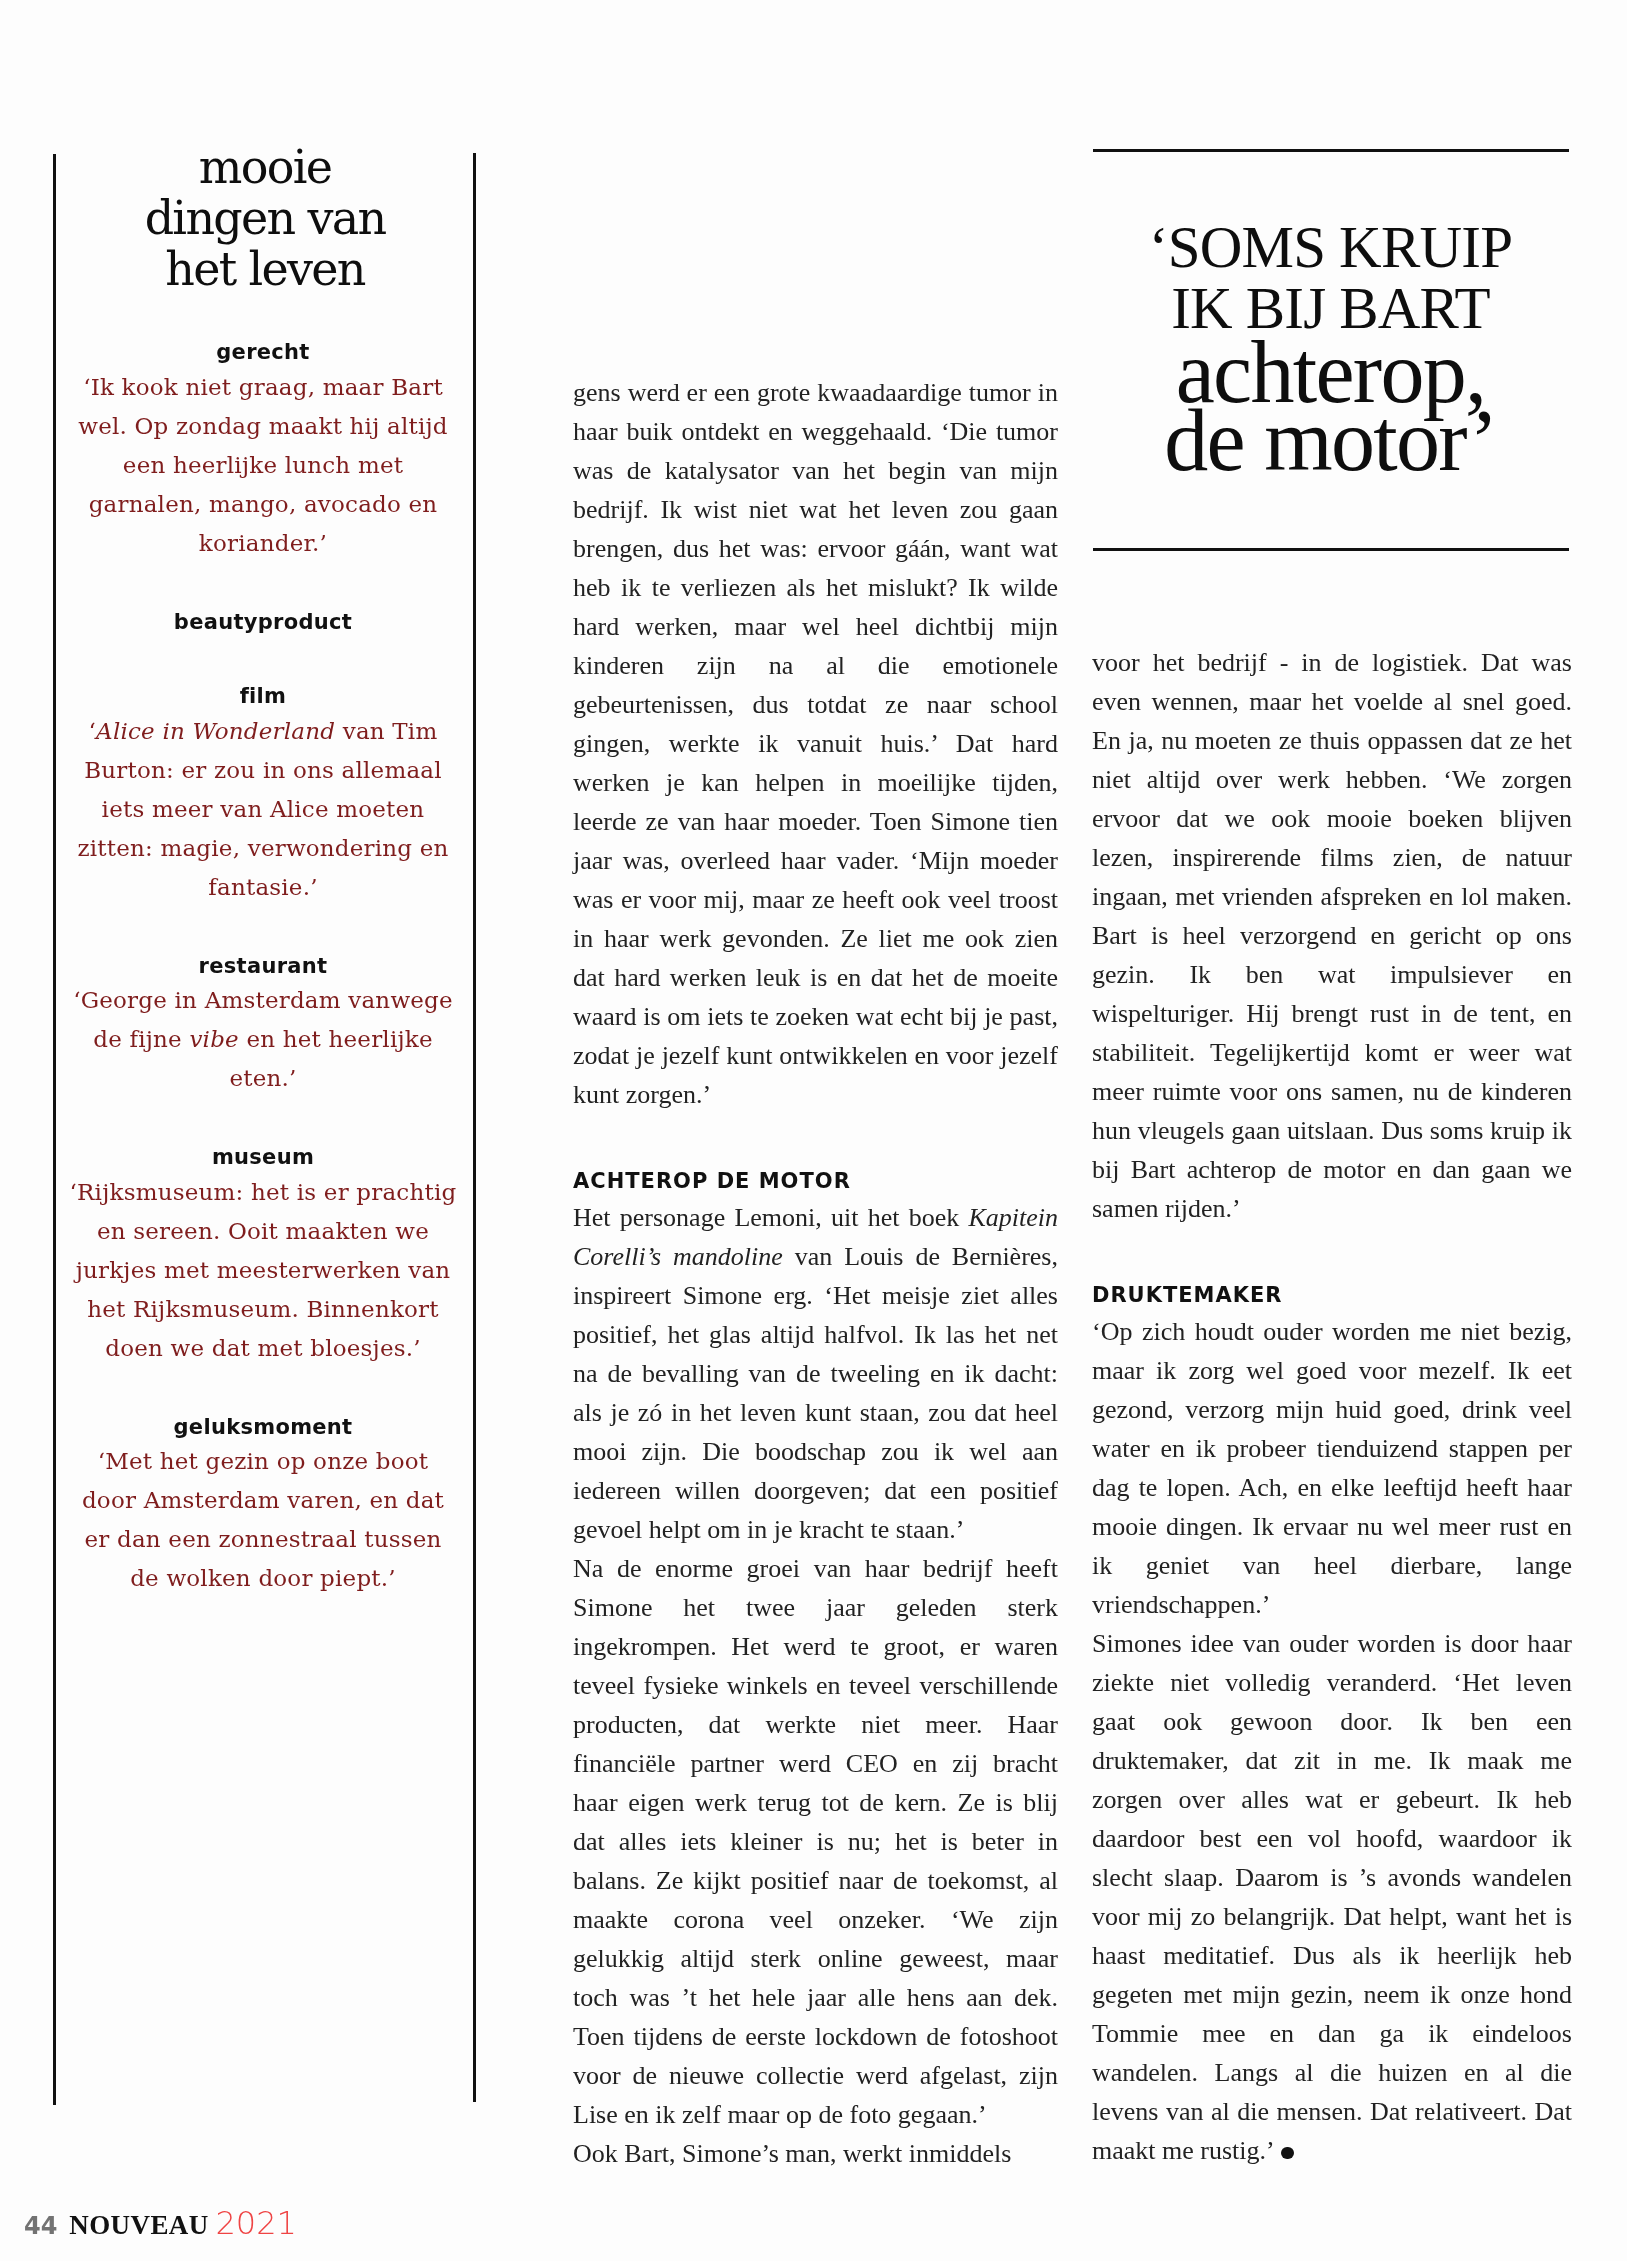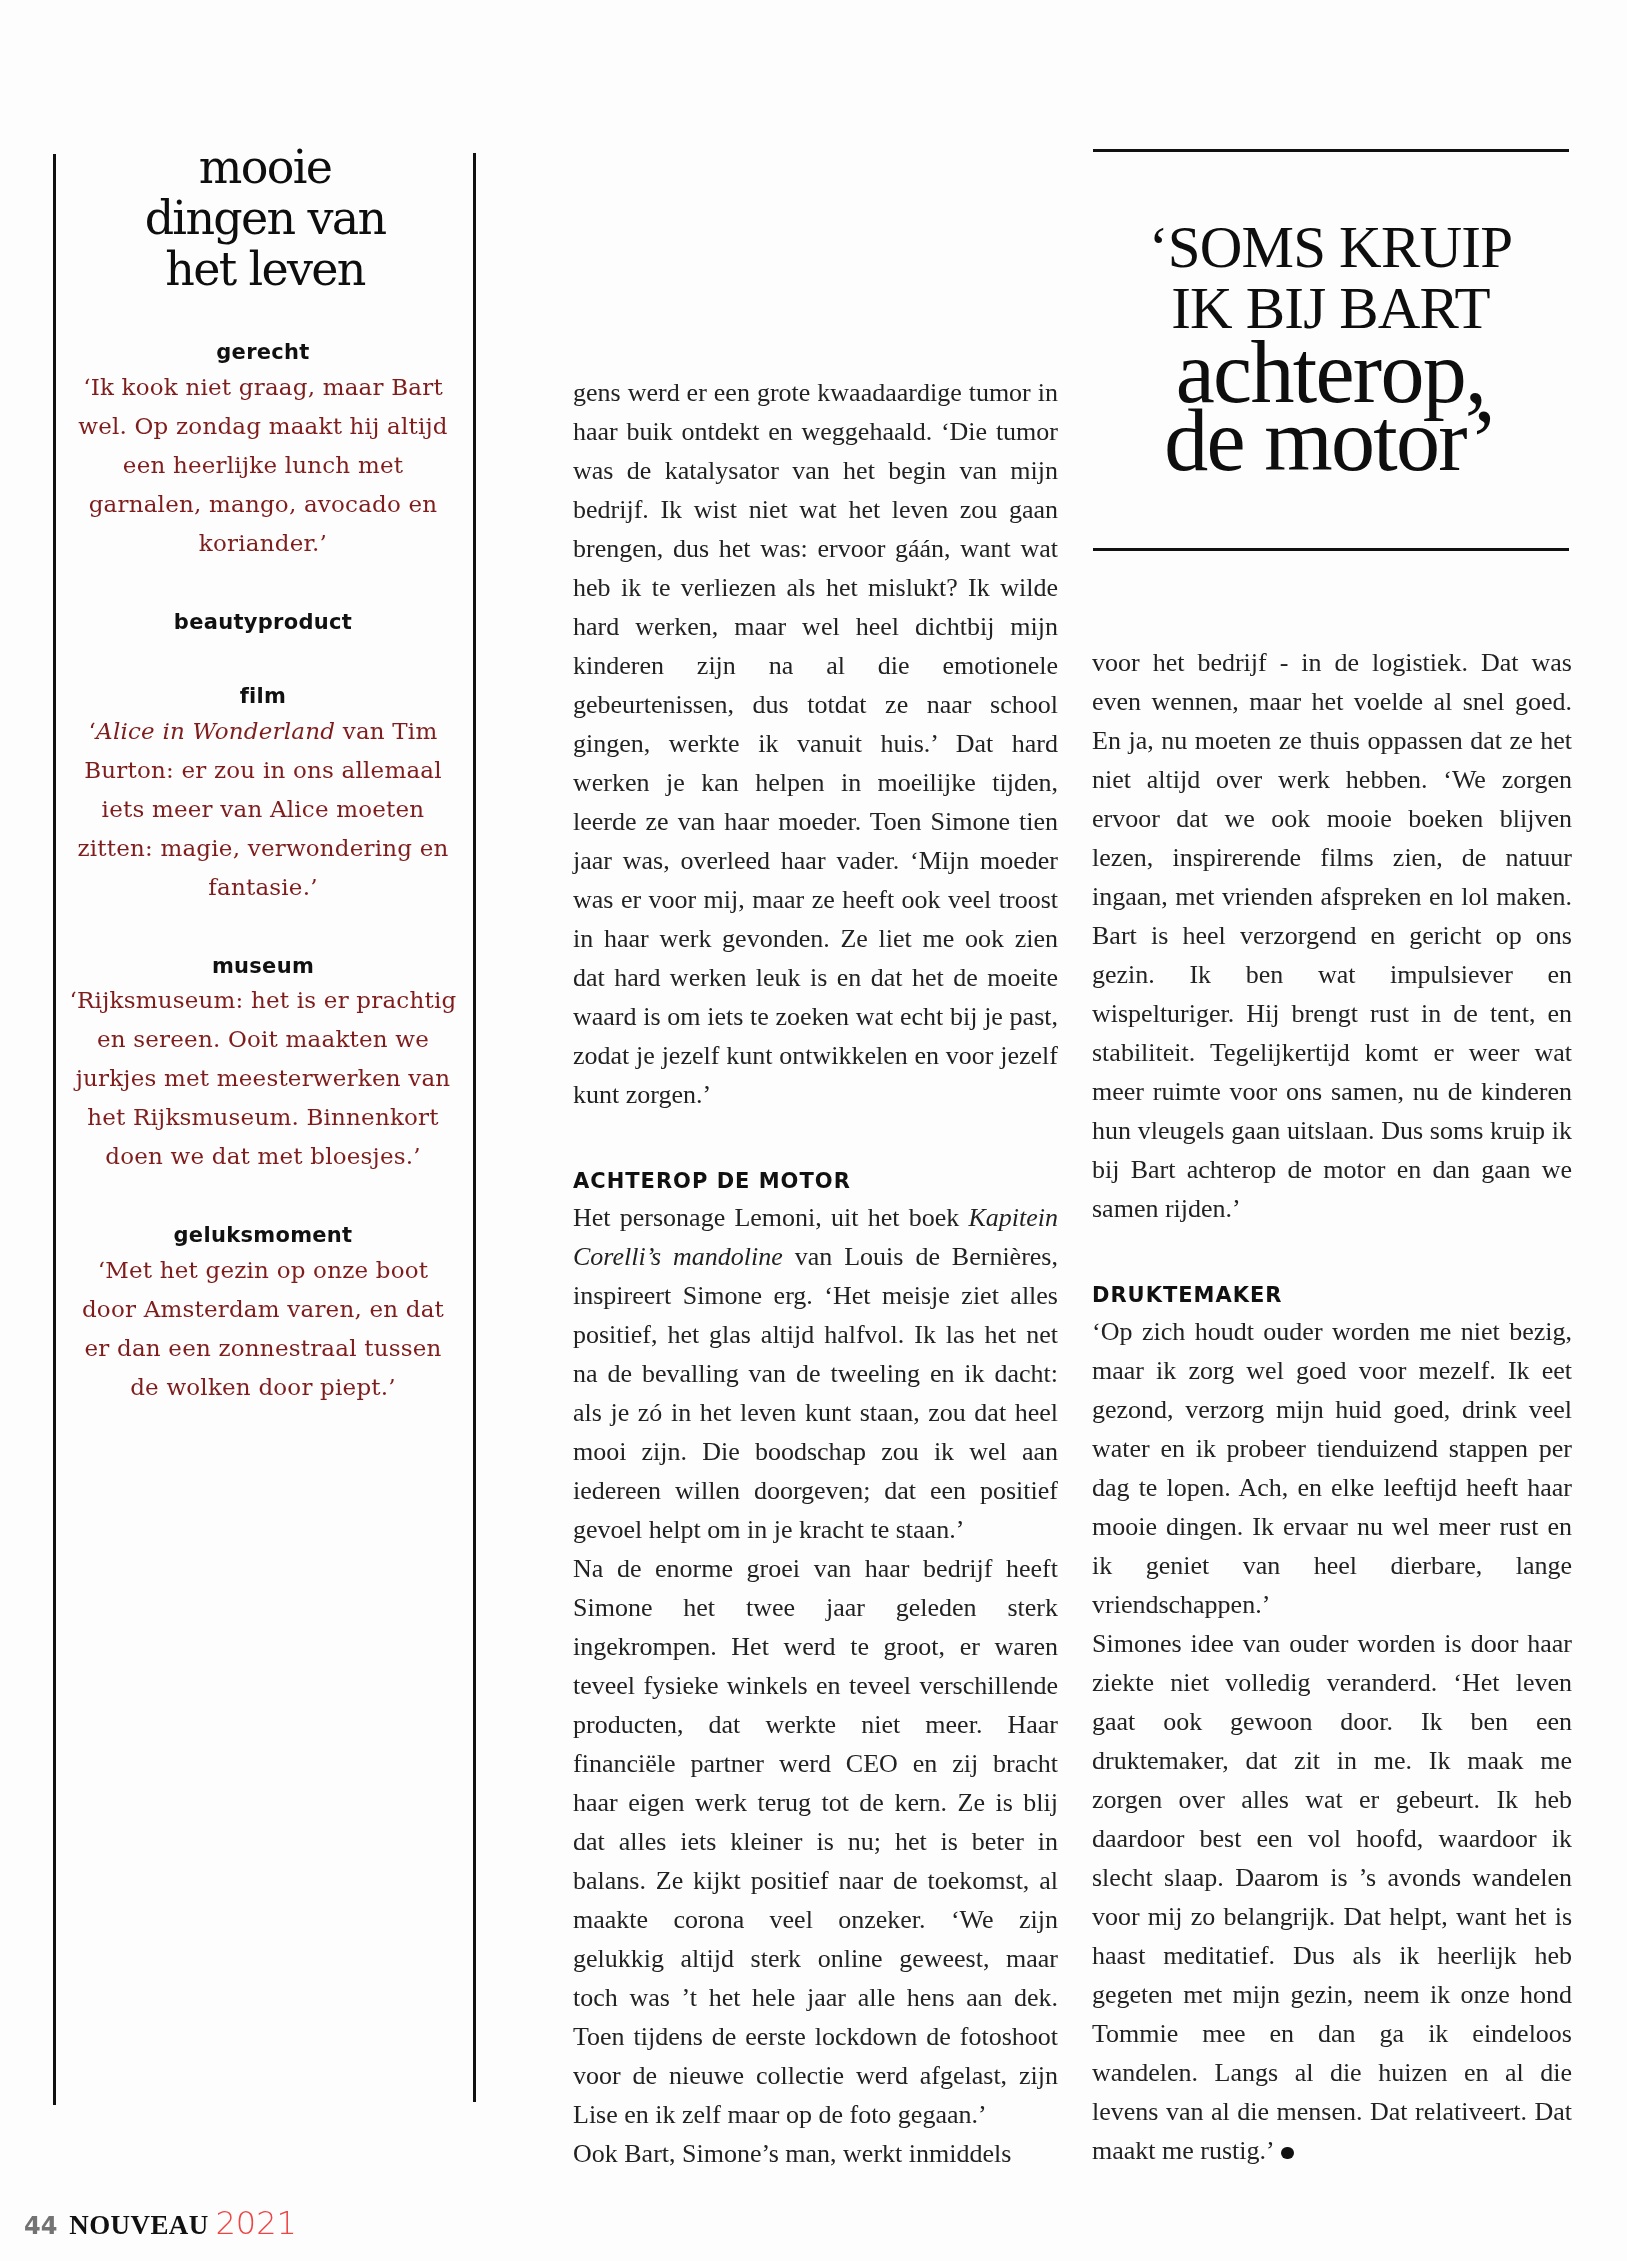--- a/index.html
+++ b/index.html
@@ -83,20 +83,24 @@
     <div class="fav-text">‘Ik kook niet graag, maar Bart wel. Op zondag maakt hij altijd een heerlijke lunch met garnalen, mango, avocado en koriander.’</div>
   </div>
   <div class="fav">
     <div class="fav-cat">beautyproduct</div>
   </div>
   <div class="fav">
     <div class="fav-cat">film</div>
     <div class="fav-text"><span>‘</span><em>Alice in Wonderland</em><span> van Tim Burton: er zou in ons allemaal iets meer van Alice moeten zitten: magie, verwondering en fantasie.’</span></div>
   </div>
   <div class="fav">
+    <div class="fav-cat">restaurant</div>
+    <div class="fav-text"><span>‘George in Amsterdam vanwege de fijne </span><em>vibe</em><span> en het heerlijke eten.’</span></div>
+  </div>
+  <div class="fav">
     <div class="fav-cat">museum</div>
     <div class="fav-text">‘Rijksmuseum: het is er prachtig en sereen. Ooit maakten we jurkjes met meesterwerken van het Rijksmuseum. Binnenkort doen we dat met bloesjes.’</div>
   </div>
   <div class="fav">
     <div class="fav-cat">geluksmoment</div>
     <div class="fav-text">‘Met het gezin op onze boot door Amsterdam varen, en dat er dan een zonnestraal tussen de wolken door piept.’</div>
   </div>
 </div>
 
 <div class="mid-col">

